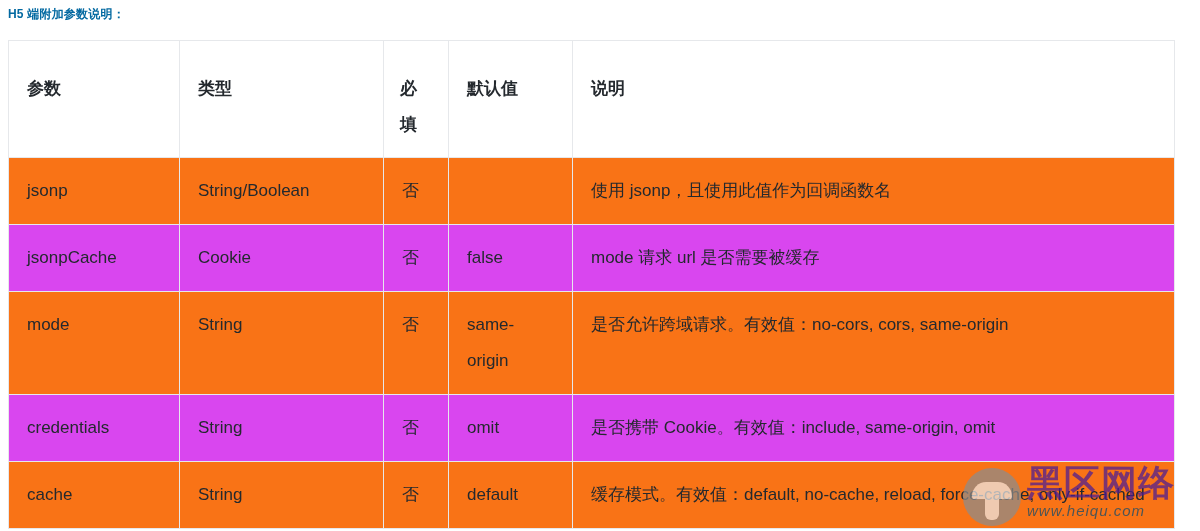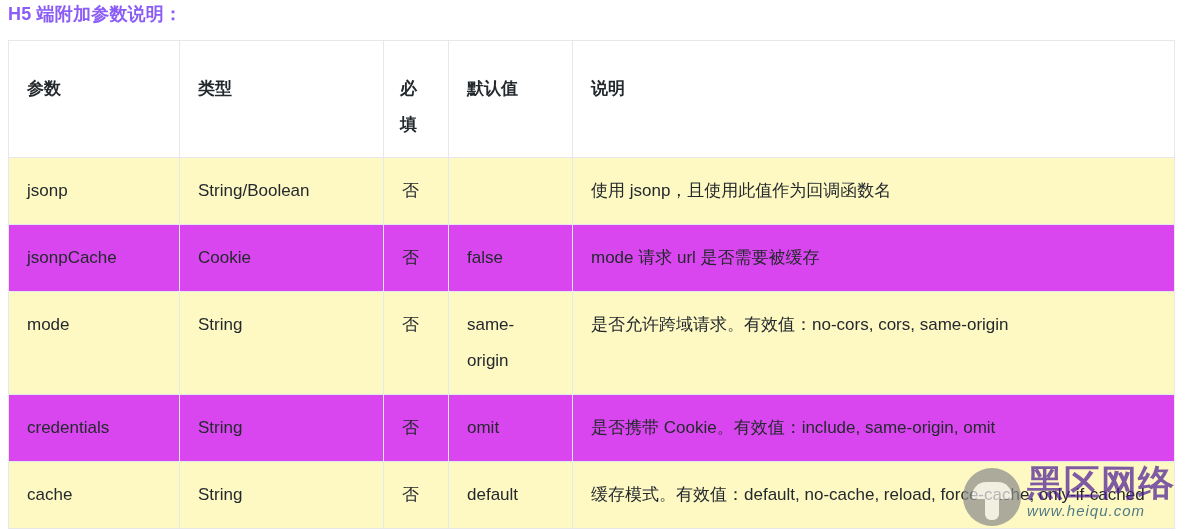--- a/index.html
+++ b/index.html
@@ -17,23 +17,23 @@
   }
   .page {
     position: relative;
     width: 1200px;
     height: 531px;
   }
   .doc-title {
     position: absolute;
     left: 8px;
     top: 2px;
-    font-size: 18px;
+    font-size: 12px;
     font-weight: bold;
-    color: #8b5cf6;
+    color: #0369a1;
     letter-spacing: 0.2px;
     line-height: 24px;
     white-space: nowrap;
   }
   .table-wrap {
     position: absolute;
     left: 8px;
     top: 40px;
     width: 1157px;
   }
@@ -57,21 +57,21 @@
     overflow-wrap: break-word;
   }
   table.param-table thead th {
     font-weight: bold;
     background: #ffffff;
     height: 66px;
     padding-top: 30px;
     padding-bottom: 14px;
   }
   table.param-table tbody tr.odd td {
-    background: #fef9c3;
+    background: #f97316;
   }
   table.param-table tbody tr.even td {
     background: #d946ef;
   }
   .col-param   { width: 171px; }
   .col-type    { width: 204px; }
   .col-req     { width: 65px; }
   .col-default { width: 124px; }
   .col-desc    { width: 602px; }
 

